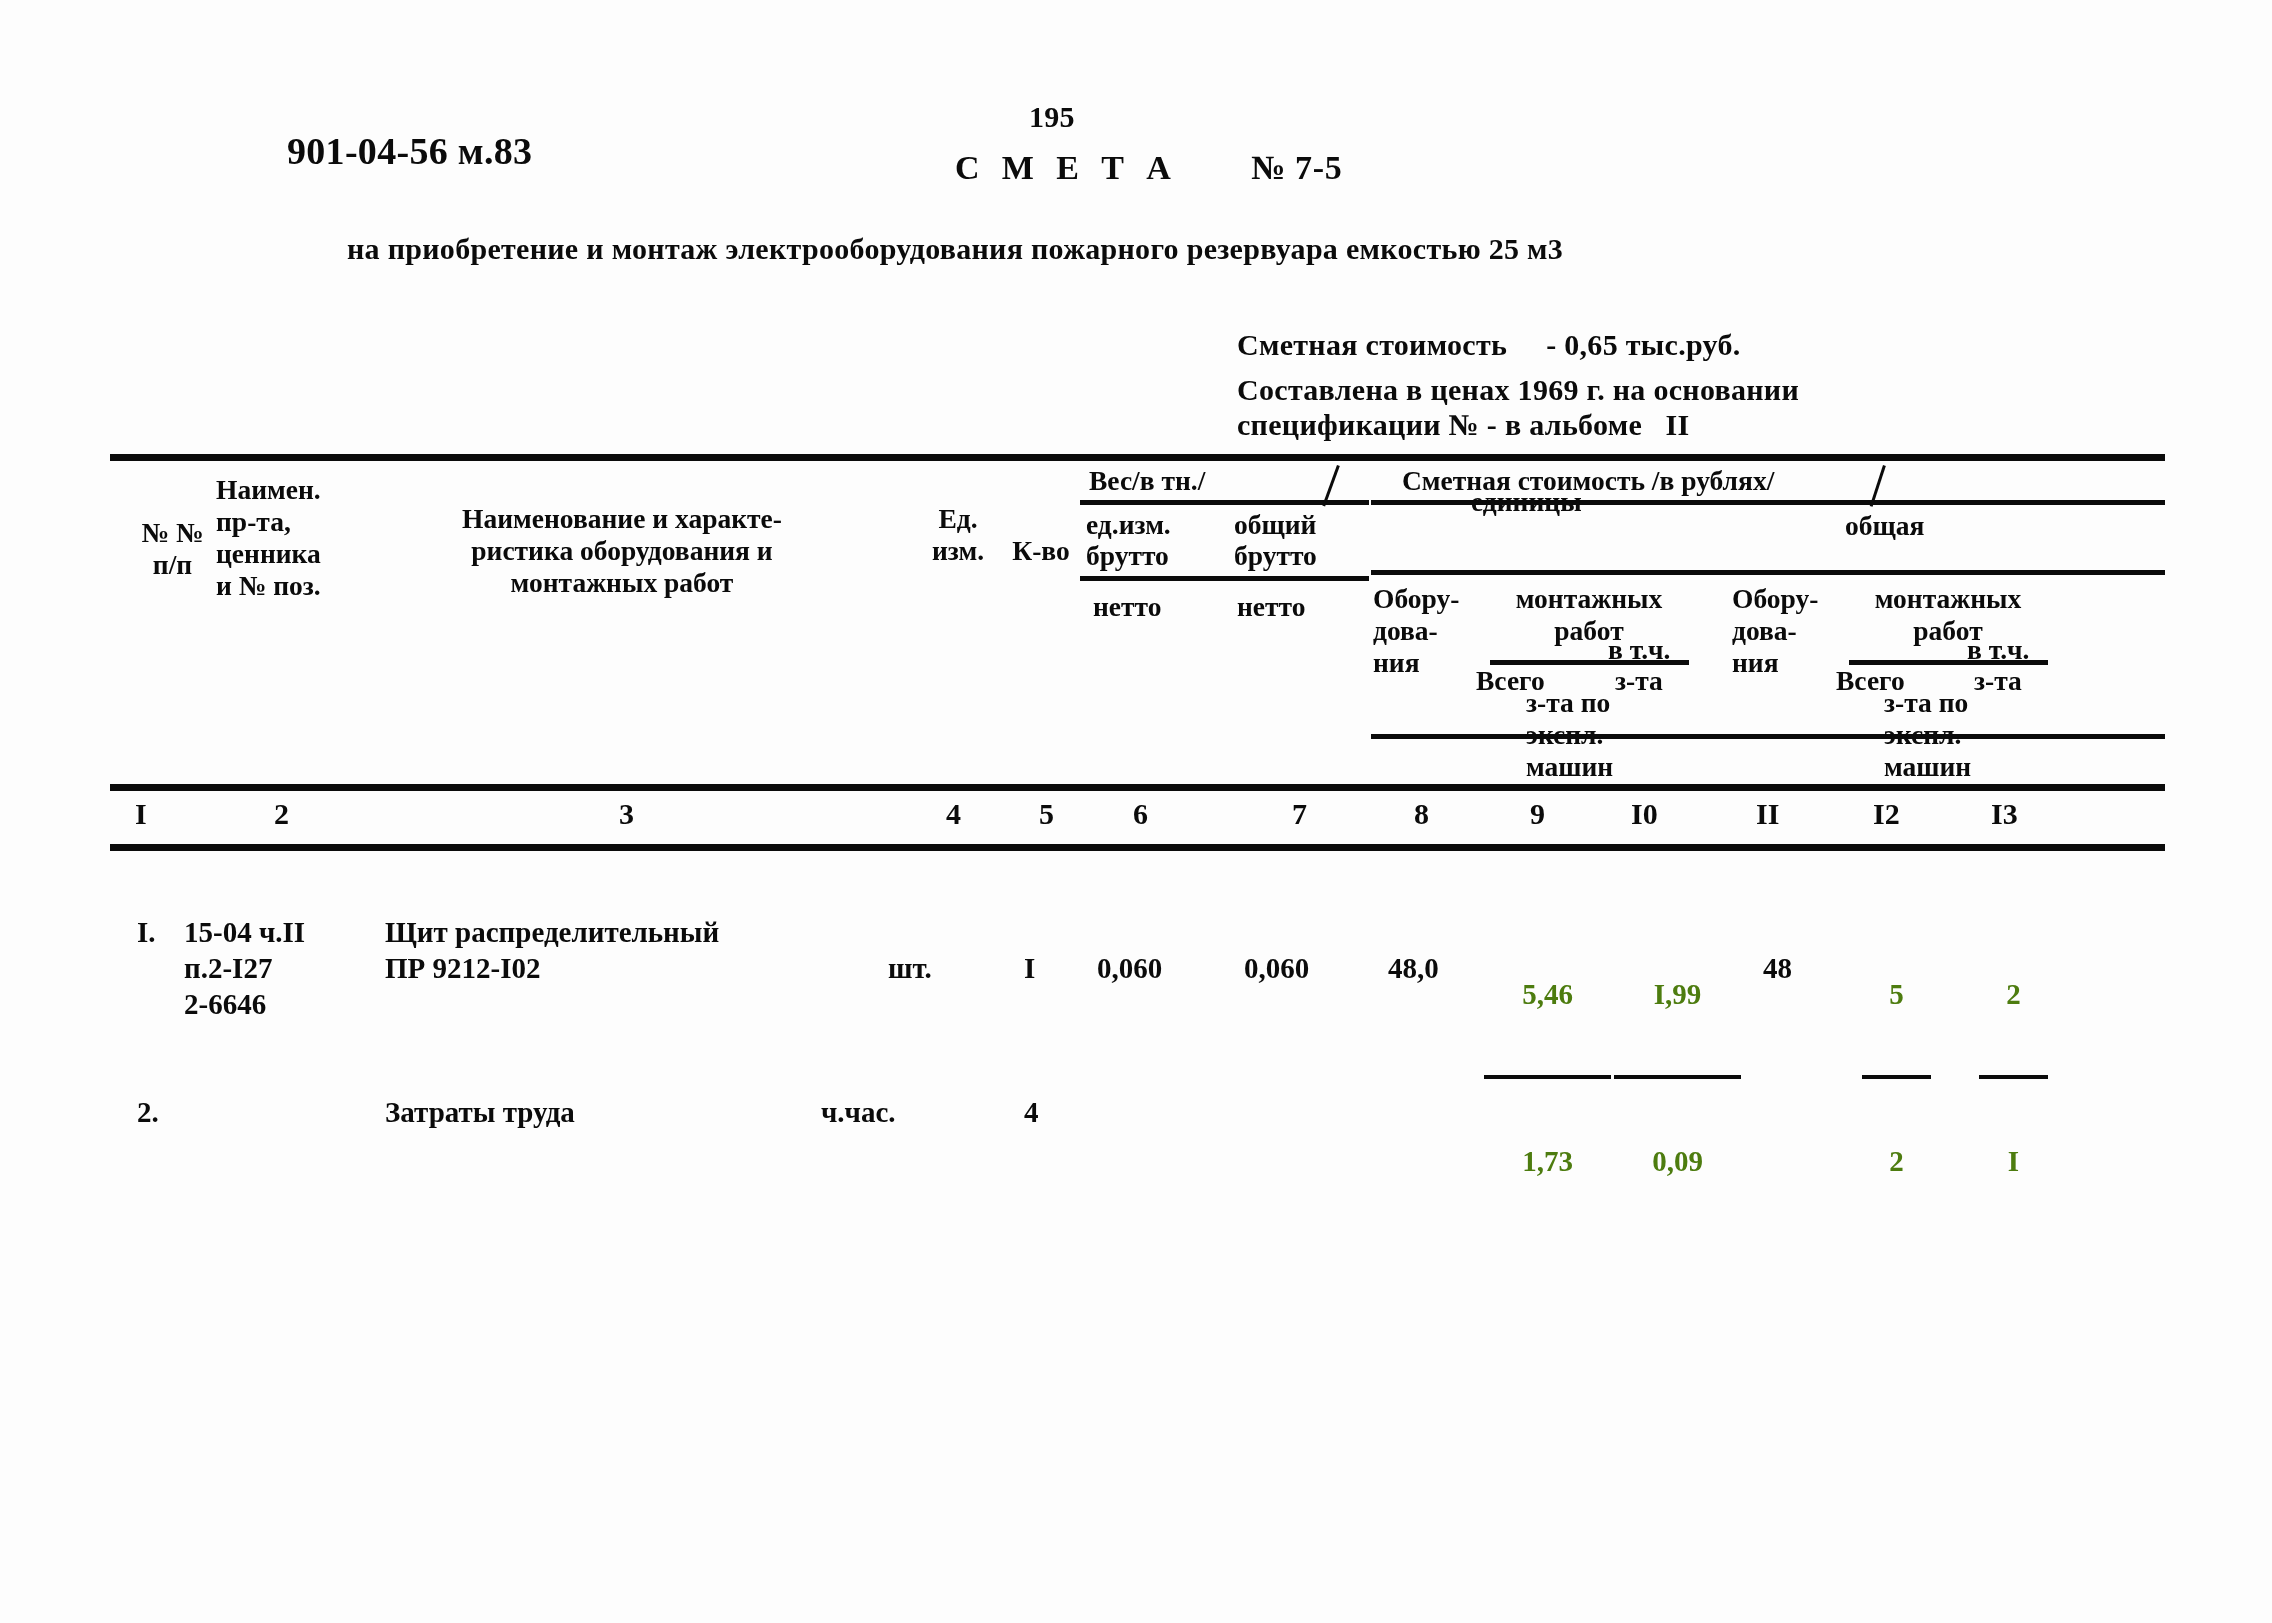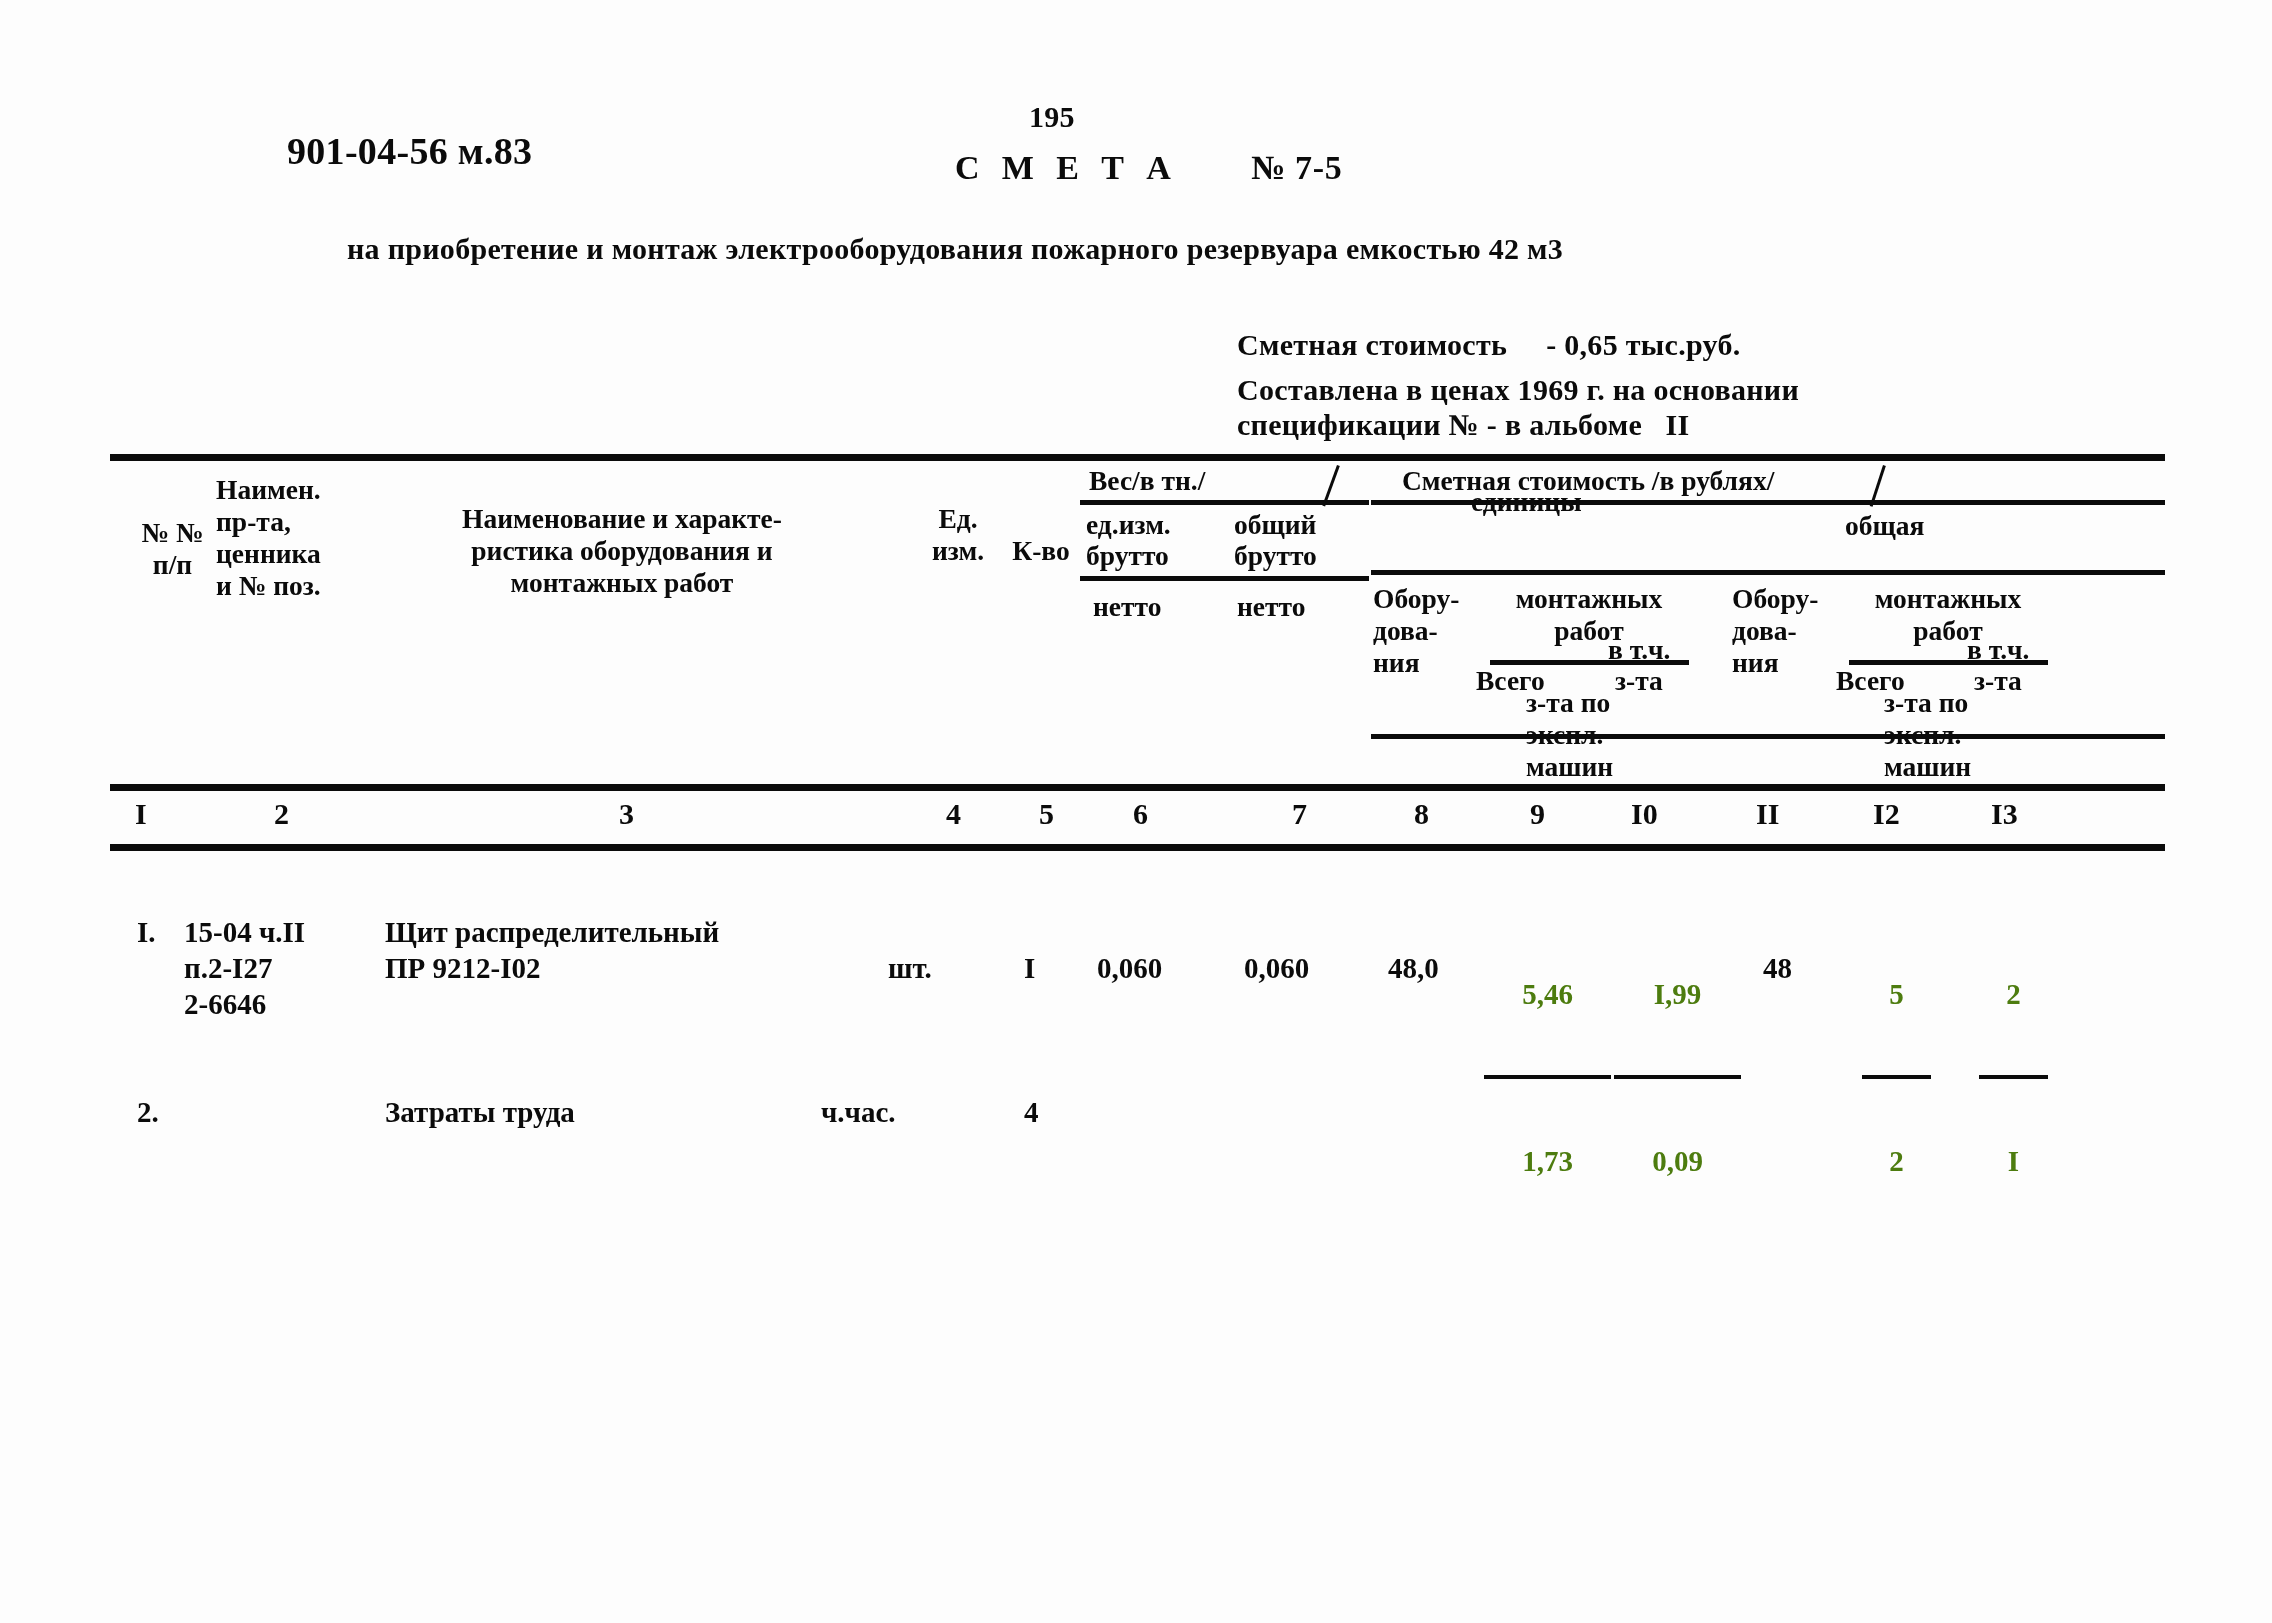--- a/index.html
+++ b/index.html
@@ -102,21 +102,21 @@
 </style>
 </head>
 <body>
 
 <div class="page">
 
   <div class="t" id="doc-code">901-04-56 м.83</div>
   <div class="t" id="page-number">195</div>
   <div class="t" id="doc-title">С М Е Т А</div>
   <div class="t" id="doc-title-num">№ 7-5</div>
-  <div class="t" id="doc-subtitle">на приобретение и монтаж электрооборудования пожарного резервуара емкостью 42 м3</div>
+  <div class="t" id="doc-subtitle">на приобретение и монтаж электрооборудования пожарного резервуара емкостью 25 м3</div>
 
   <div class="t" id="cost-line">Сметная стоимость     - 0,65 тыс.руб.</div>
   <div class="t" id="basis-line-1">Составлена в ценах 1969 г. на основании</div>
   <div class="t" id="basis-line-2">спецификации № - в альбоме   II</div>
 
   <div class="rule thick" style="left:110px; top:454px; width:2055px;"></div>
 
   <div class="rule med" style="left:1080px; top:500px; width:289px;"></div>
 
   <div class="rule med" style="left:1080px; top:576px; width:289px;"></div>

